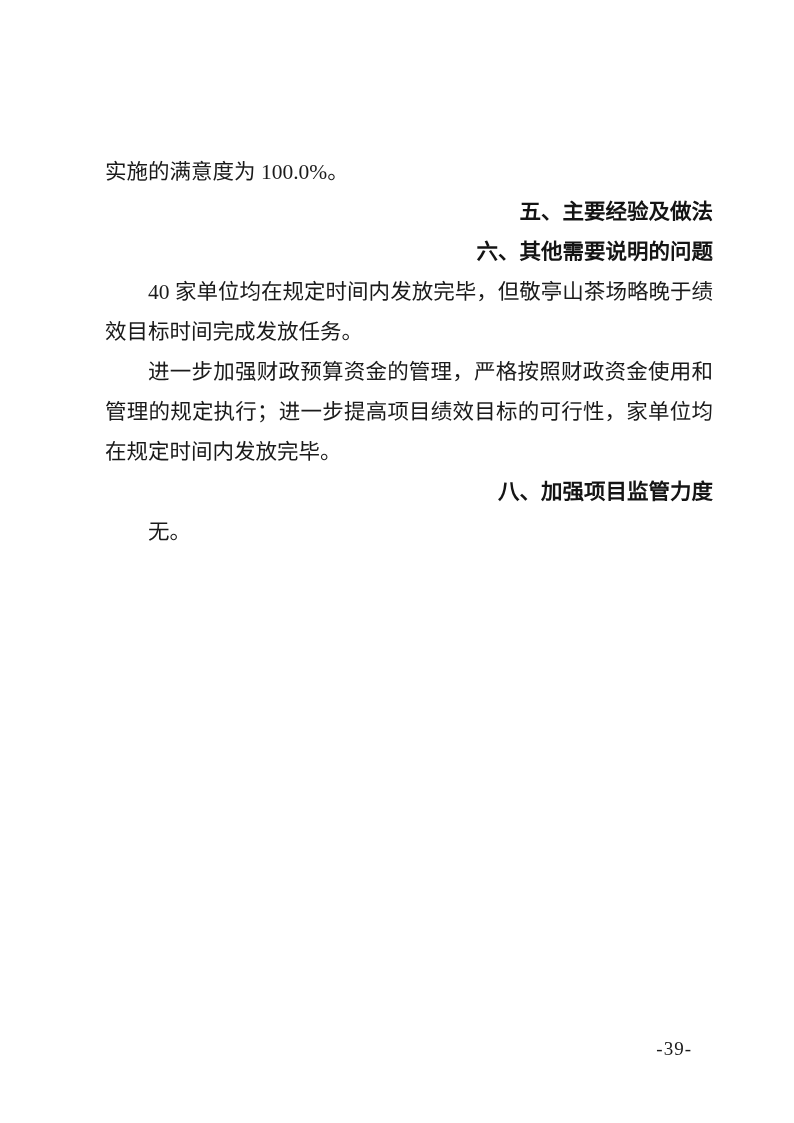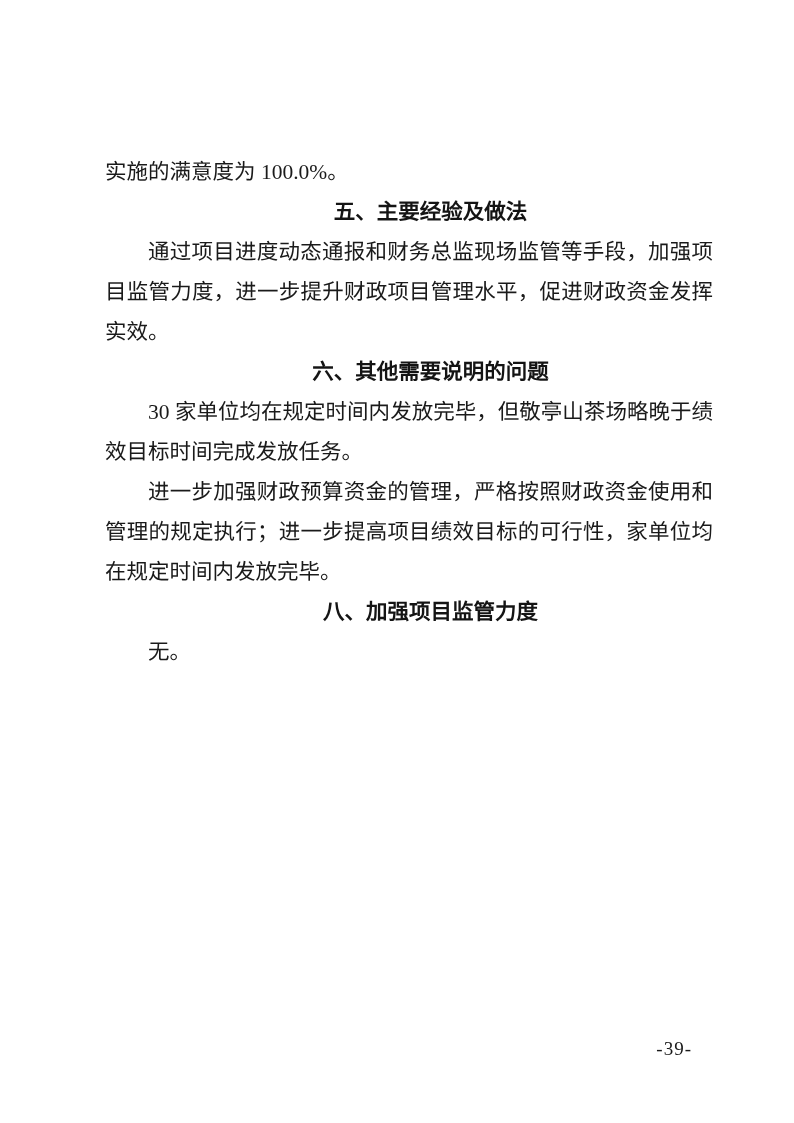--- a/index.html
+++ b/index.html
@@ -38,43 +38,42 @@
   }
   .body-text.no-indent {
     text-indent: 0;
   }
   .heading {
     font-family: "Liberation Sans", sans-serif;
     font-weight: bold;
     font-size: 21.5px;
     line-height: 40px;
     text-indent: 2em;
-    text-align: center;
+    text-align: right;
     color: #141414;
   }
   .page-number {
     position: absolute;
     top: 1038px;
     right: 102px;
     font-family: "Liberation Serif", serif;
     font-size: 19px;
     line-height: 22px;
     letter-spacing: 1px;
     color: #1a1a1a;
   }
 </style>
 </head>
 <body>
 
 <div class="page">
   <div class="content">
     <p class="body-text no-indent">实施的满意度为 100.0%。</p>
     <h2 class="heading">五、主要经验及做法</h2>
-    <p class="body-text">通过项目进度动态通报和财务总监现场监管等手段，加强项目监管力度，进一步提升财政项目管理水平，促进财政资金发挥实效。</p>
     <h2 class="heading">六、其他需要说明的问题</h2>
-    <p class="body-text">30 家单位均在规定时间内发放完毕，但敬亭山茶场略晚于绩效目标时间完成发放任务。</p>
+    <p class="body-text">40 家单位均在规定时间内发放完毕，但敬亭山茶场略晚于绩效目标时间完成发放任务。</p>
     <p class="body-text">进一步加强财政预算资金的管理，严格按照财政资金使用和管理的规定执行；进一步提高项目绩效目标的可行性，家单位均在规定时间内发放完毕。</p>
     <h2 class="heading">八、加强项目监管力度</h2>
     <p class="body-text">无。</p>
   </div>
 
   <div class="page-number">-39-</div>
 </div>
 
 </body></html>

